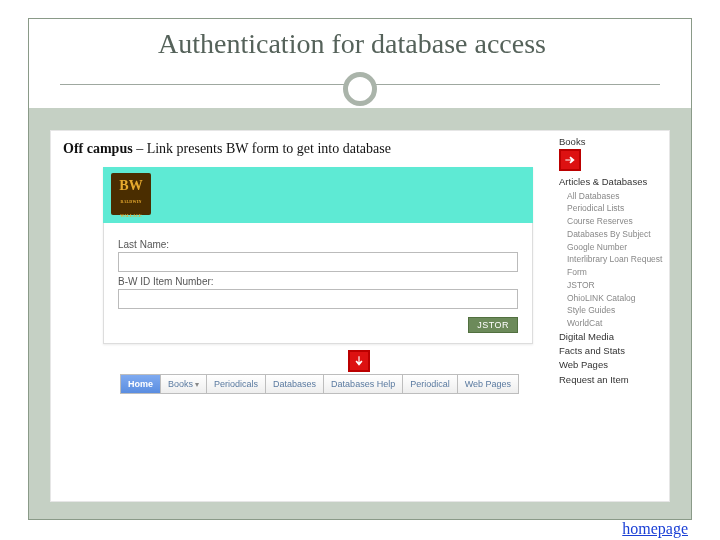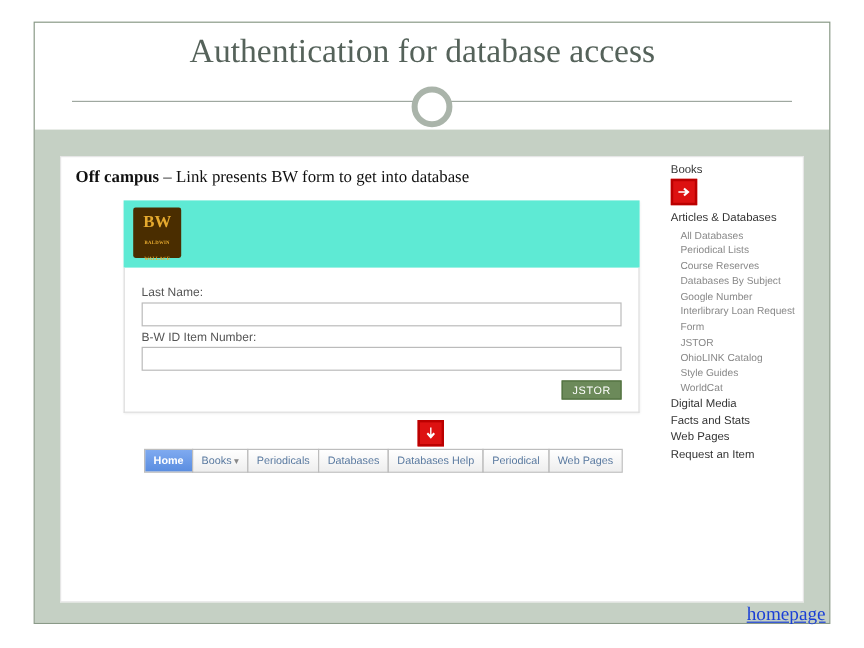--- a/index.html
+++ b/index.html
@@ -159,21 +159,21 @@
   }
   .tab.active {
     background: linear-gradient(#7faaf0,#5a8de0);
     color: #fff;
     font-weight: bold;
   }
   .tab .chev { font-size: 8px; color:#888; margin-left:2px;}
   .homepage-link {
     position: absolute;
     right: 32px;
-    bottom: 18px;
+    bottom: 2px;
     font-size: 16px;
     color: #1a3fd6;
     text-decoration: underline;
     font-family: Georgia, serif;
     cursor: pointer;
   }
 </style>
 </head>
 <body>
 

